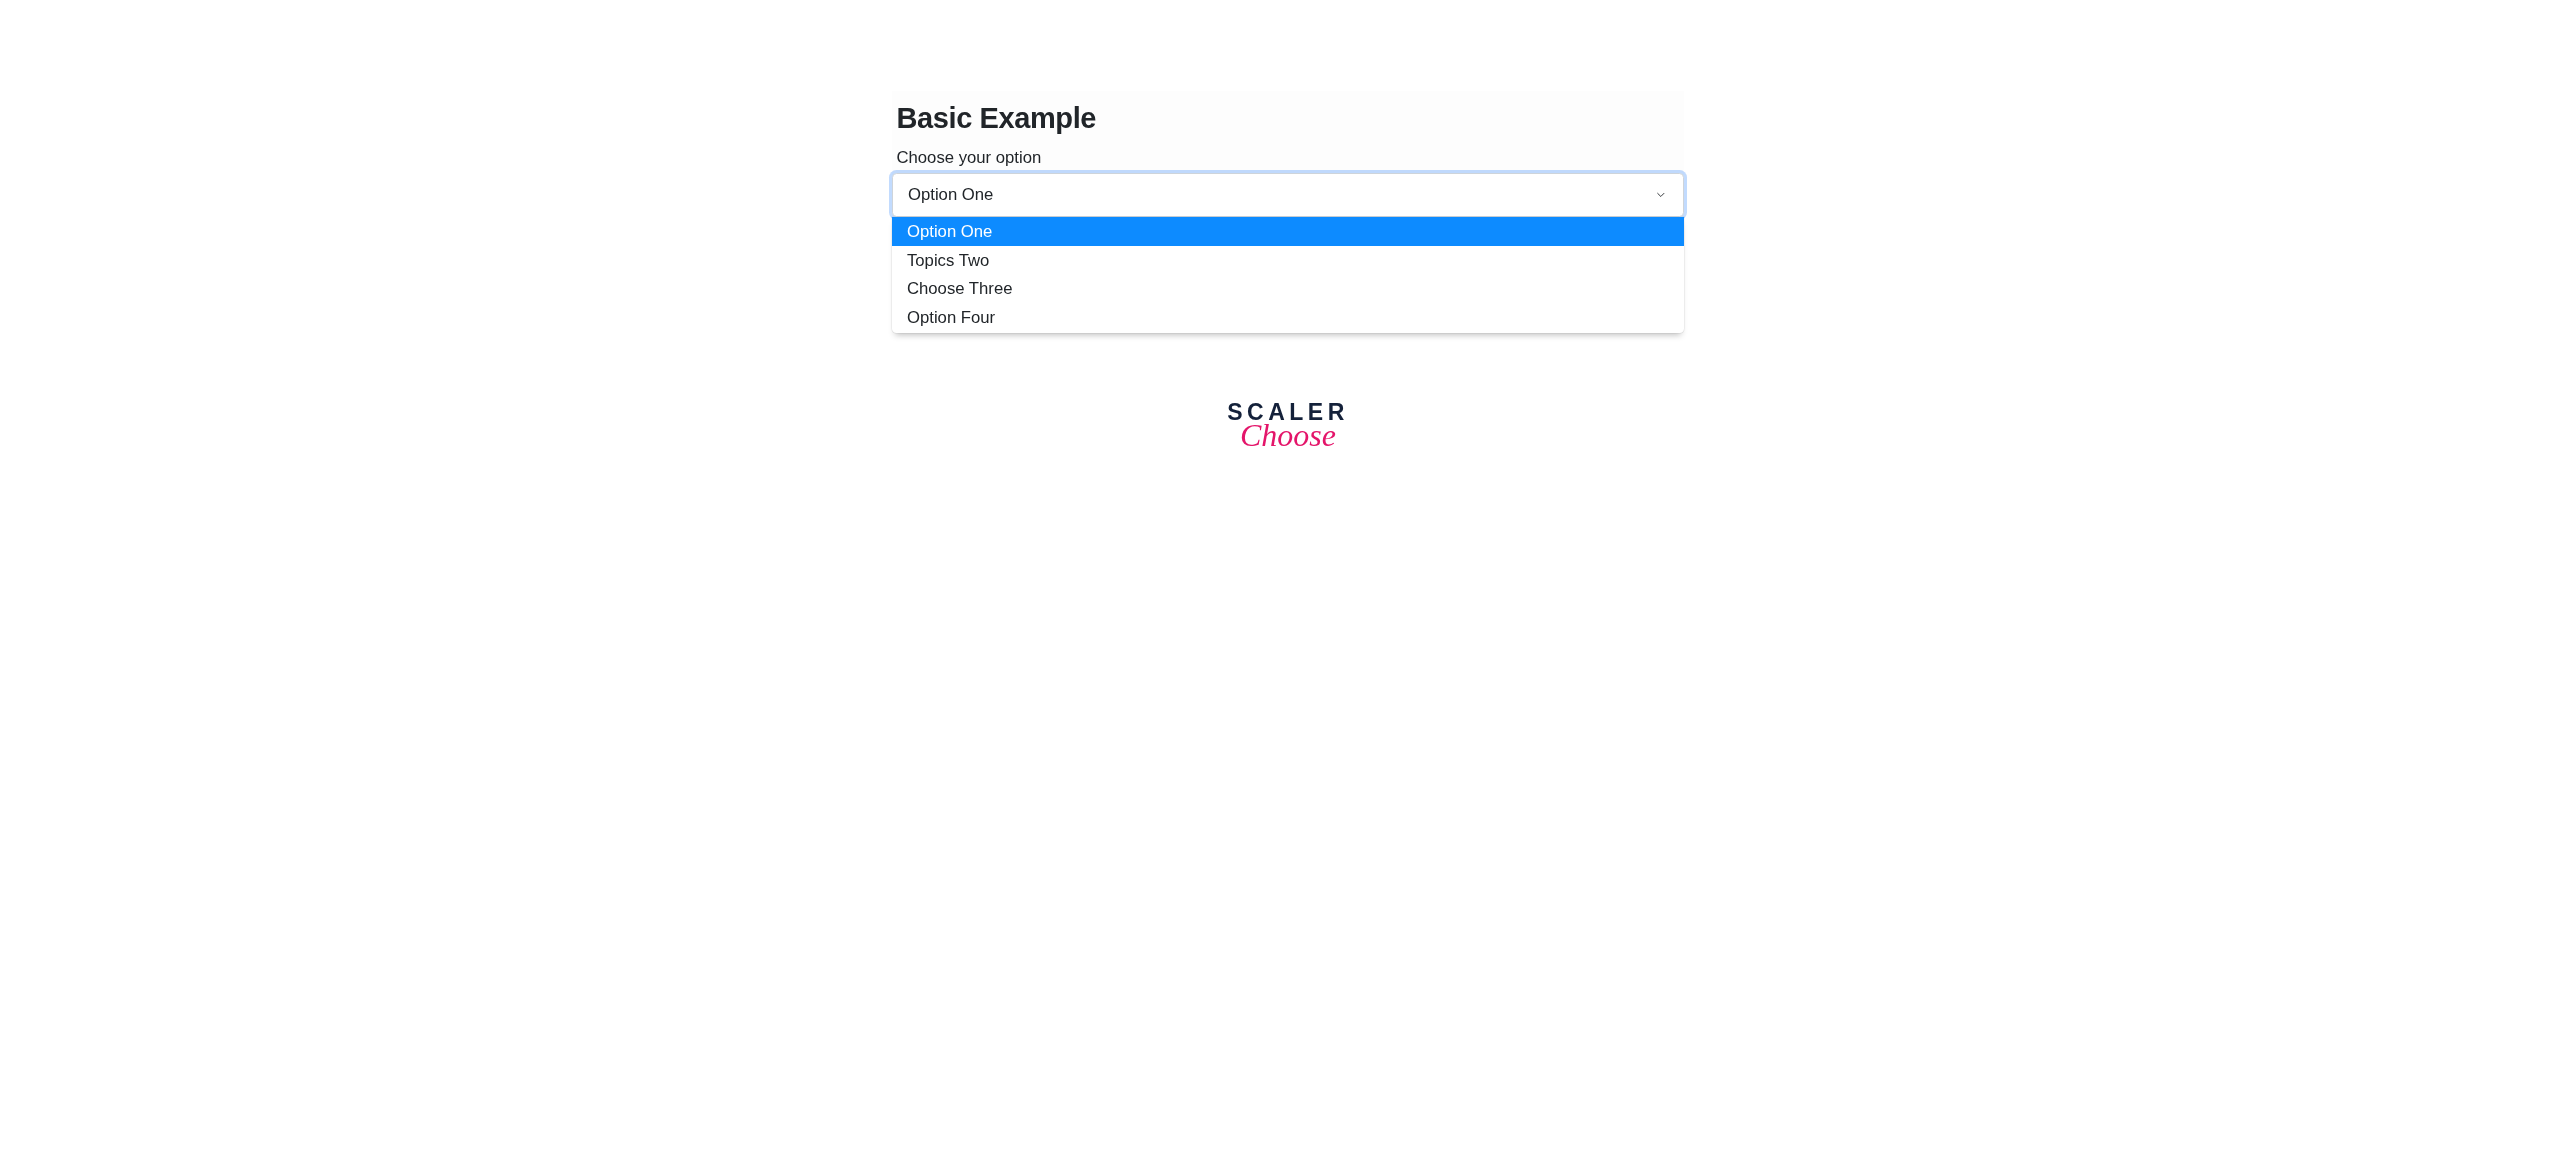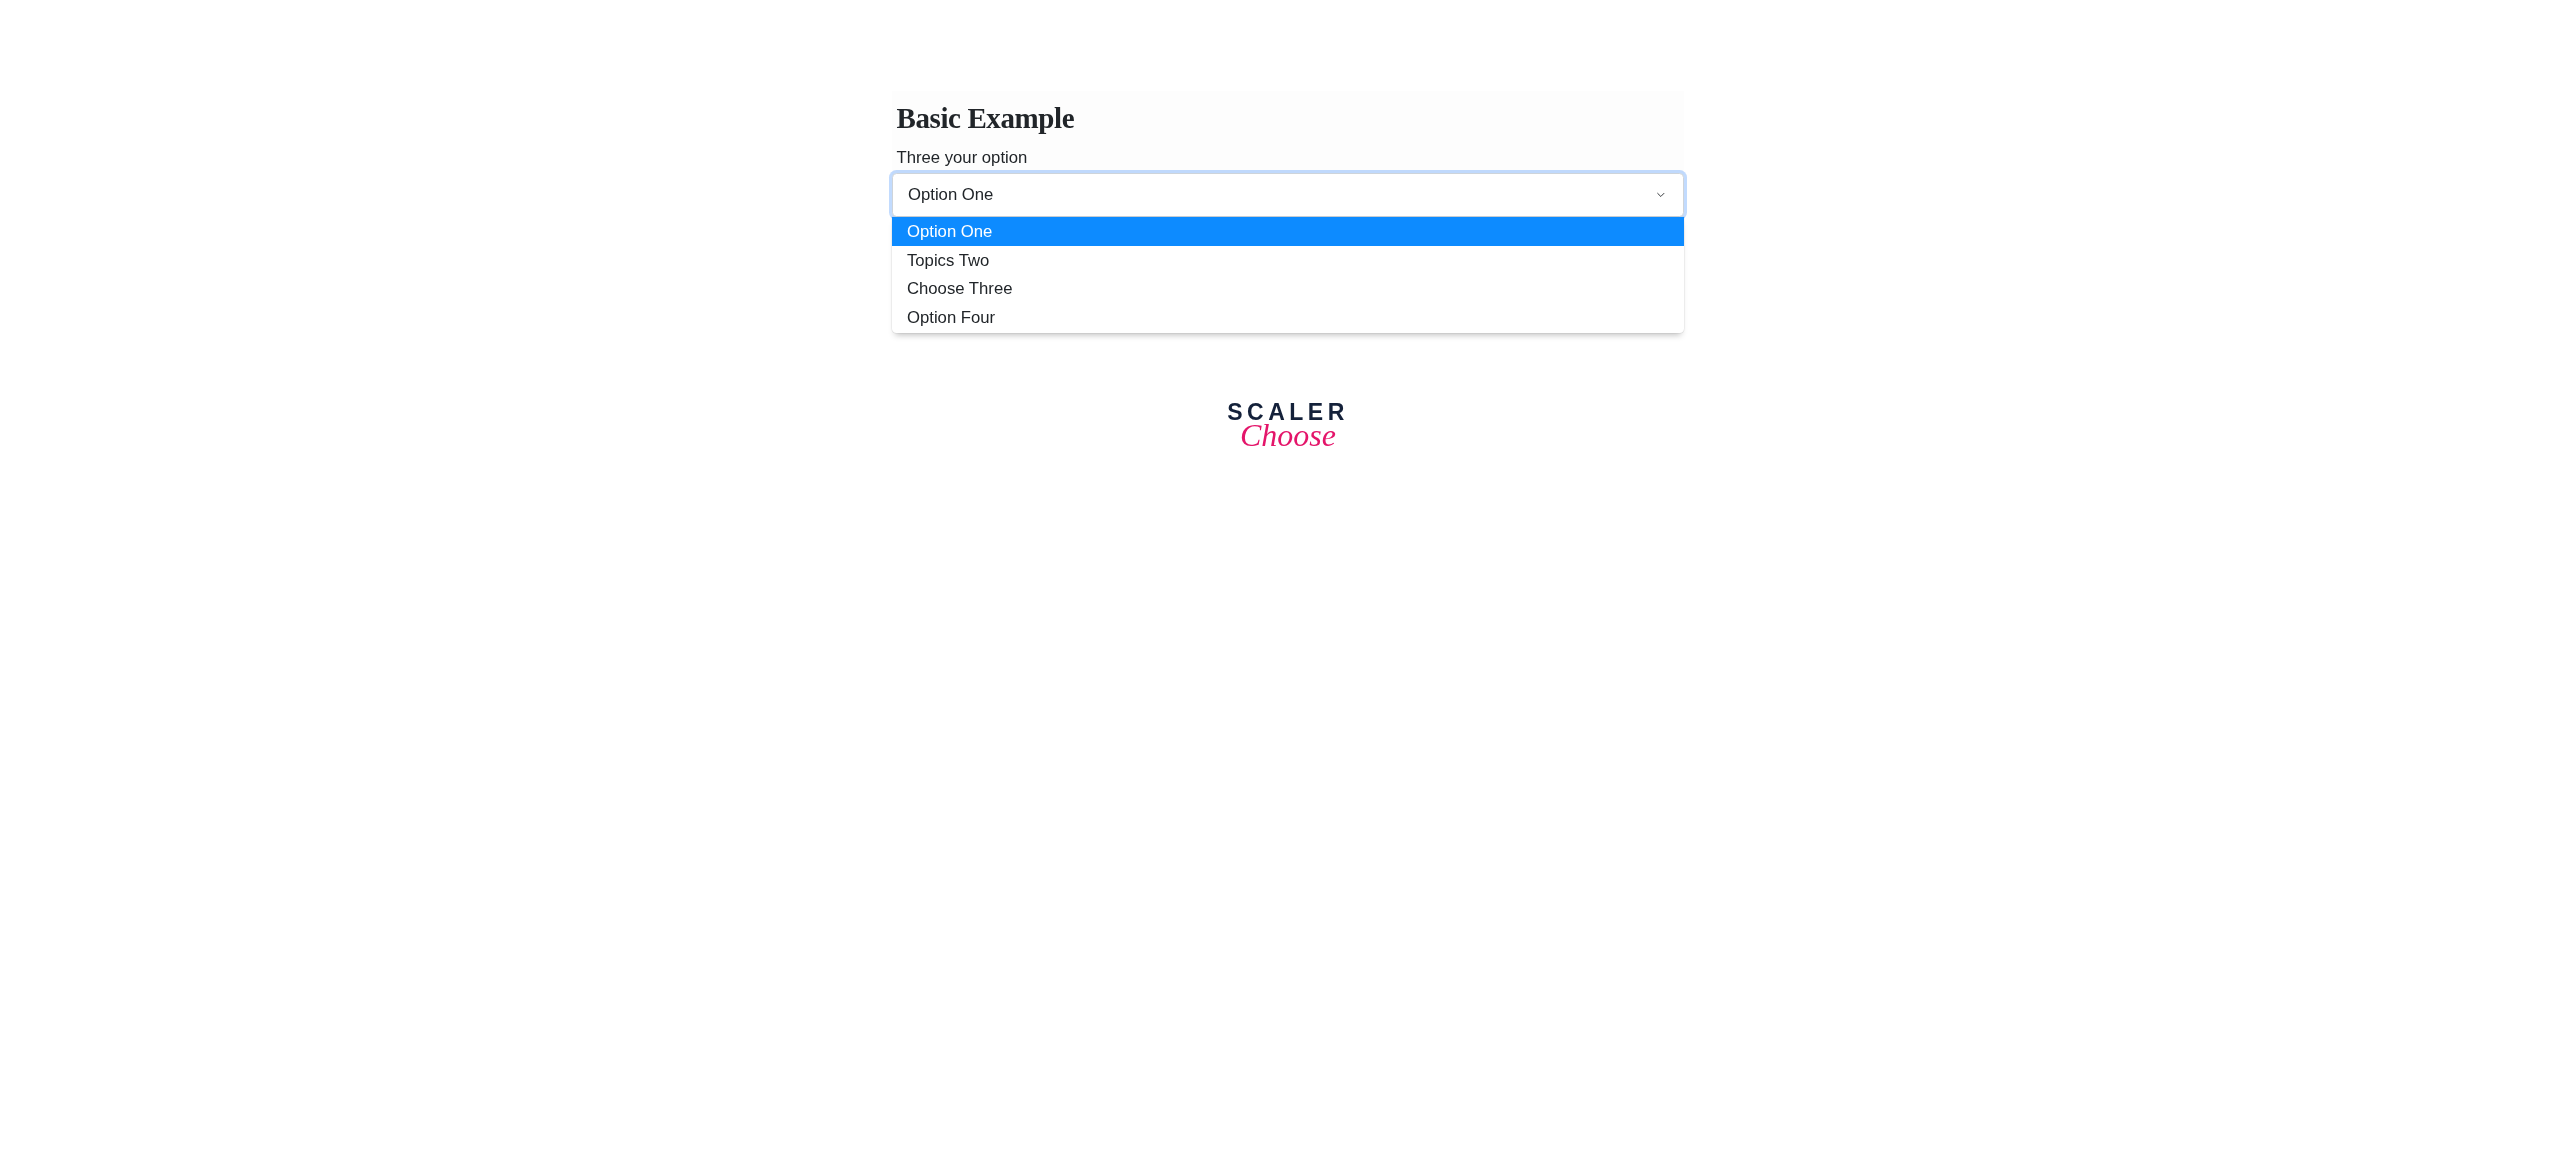--- a/index.html
+++ b/index.html
@@ -26,21 +26,20 @@
   .panel-inner {
     padding: 6px 0 0 0;
   }
   .title {
     font-size: 29px;
     font-weight: 600;
     color: #212529;
     margin: 4.5px 0 13.6px 0;
     padding-left: 4.5px;
     letter-spacing: -0.4px;
-    font-family: Liberation Serif, serif;
   }
   .label {
     font-size: 16.7px;
     color: #212529;
     margin-bottom: 4.5px;
     padding-left: 4.5px;
     font-weight: 400;
   }
   .select-wrapper {
     position: relative;
@@ -114,21 +113,21 @@
     font-style: italic;
     font-weight: 500;
   }
 </style>
 </head>
 <body>
 
 <div class="panel">
   <div class="panel-inner">
     <h1 class="title">Basic Example</h1>
-    <div class="label">Three your option</div>
+    <div class="label">Choose your option</div>
     <div class="select-wrapper">
       <div class="select-box" tabindex="0">
         <span>Option One</span>
         <span class="chevron">
           <svg viewBox="0 0 24 24">
               <polyline points="6 9 12 15 18 9"></polyline>
             </svg>
         </span>
       </div>
       <div class="dropdown">

